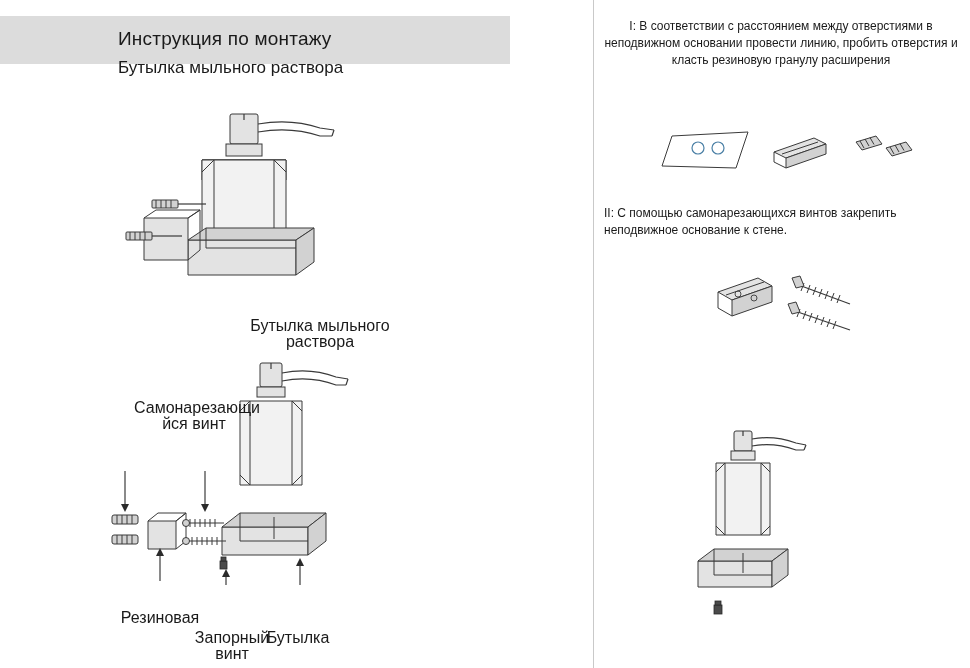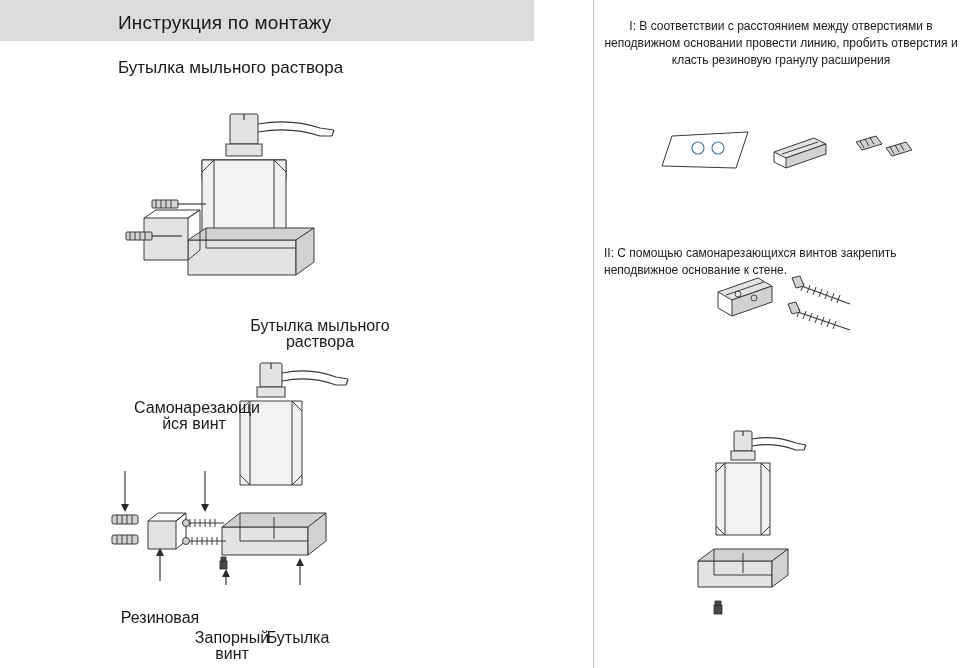--- a/index.html
+++ b/index.html
@@ -18,25 +18,24 @@
   .page {
     position: absolute;
     inset: 0;
     width: 970px;
     height: 668px;
   }
   
   .title-bar {
     position: absolute;
     left: 0;
-    top: 0;
+    top: 16px;
     width: 510px;
-    height: 41px;
+    height: 48px;
     background: #dcdcdc;
-    padding-left: 24px;
   }
   .title-bar .title-text {
     position: absolute;
     left: 118px;
     top: 12px;
     font-size: 19px;
     color: #1a1a1a;
     letter-spacing: 0.2px;
   }
   .subtitle {
@@ -243,21 +242,21 @@
 
       <g>
         <path class="fl3" d="M206 24 L226 18 L232 26 L212 32 Z"></path>
         <path class="ln" d="M210 23 L214 30 M215 21 L219 28 M220 19.5 L224 26.5"></path>
         <path class="fl3" d="M236 30 L256 24 L262 32 L242 38 Z"></path>
         <path class="ln" d="M240 29 L244 36 M245 27 L249 34 M250 25.5 L254 32.5"></path>
       </g>
     </svg>
   </div>
 
-  <div class="txt" style="left:604px; top:205px; width:360px;margin-top:40px;">II: С помощью самонарезающихся винтов закрепить неподвижное основание к стене.</div>
+  <div class="txt" style="left:604px; top:205px; width:360px;">II: С помощью самонарезающихся винтов закрепить неподвижное основание к стене.</div>
 
   <div class="art" style="left:700px; top:270px; width:220px; height:80px;">
     <svg width="220" height="80" viewBox="0 0 220 80">
 
       <path class="fl2" d="M18 22 L58 8 L72 16 L32 30 Z"></path>
       <path class="fl3" d="M32 30 L72 16 L72 32 L32 46 Z"></path>
       <path class="ln" d="M18 22 L18 38 L32 46"></path>
       <path class="ln" d="M26 25 L64 12"></path>
       <circle cx="38" cy="24" r="3" fill="none" stroke="#3a3a3a" stroke-width="0.9"></circle>
       <circle cx="54" cy="28" r="3" fill="none" stroke="#3a3a3a" stroke-width="0.9"></circle>

